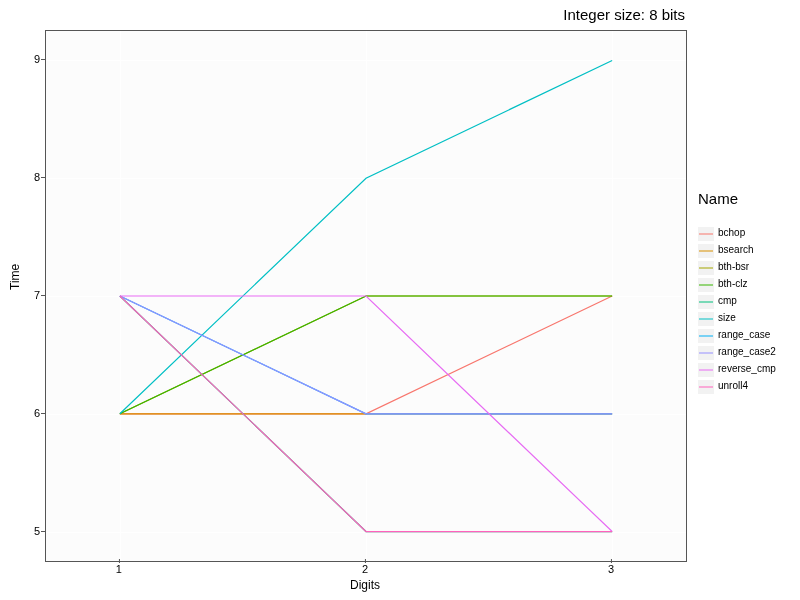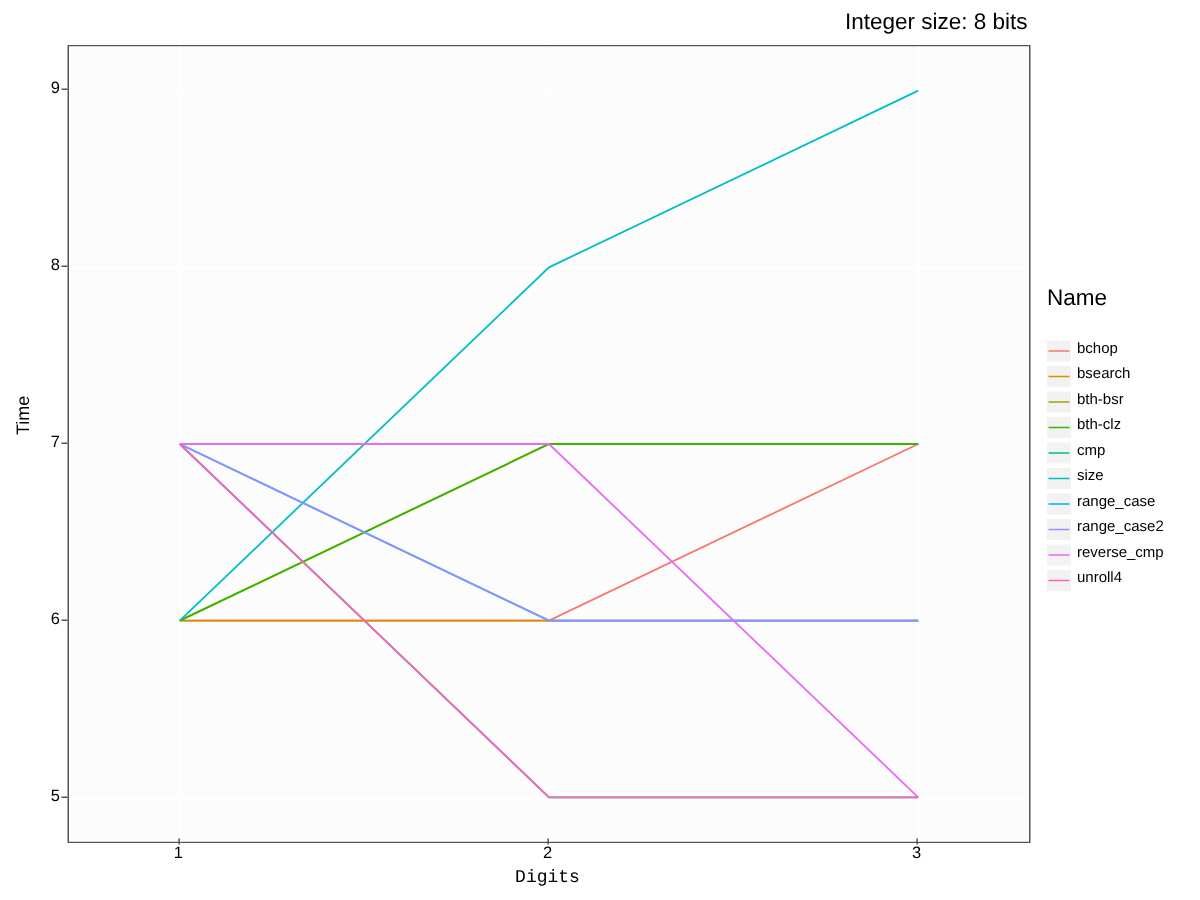--- a/index.html
+++ b/index.html
@@ -48,21 +48,20 @@
     transform-origin: left top;
     font-size: 12px;
   }
   .xaxis-label {
     position: absolute;
     left: 45px;
     width: 640px;
     top: 578px;
     text-align: center;
     font-size: 12px;
-    font-family: Liberation Mono, monospace;
   }
   .ytick {
     position: absolute;
     left: 20px;
     width: 20px;
     text-align: right;
     font-size: 11px;
     transform: translateY(-50%);
   }
   .ytick::after {

